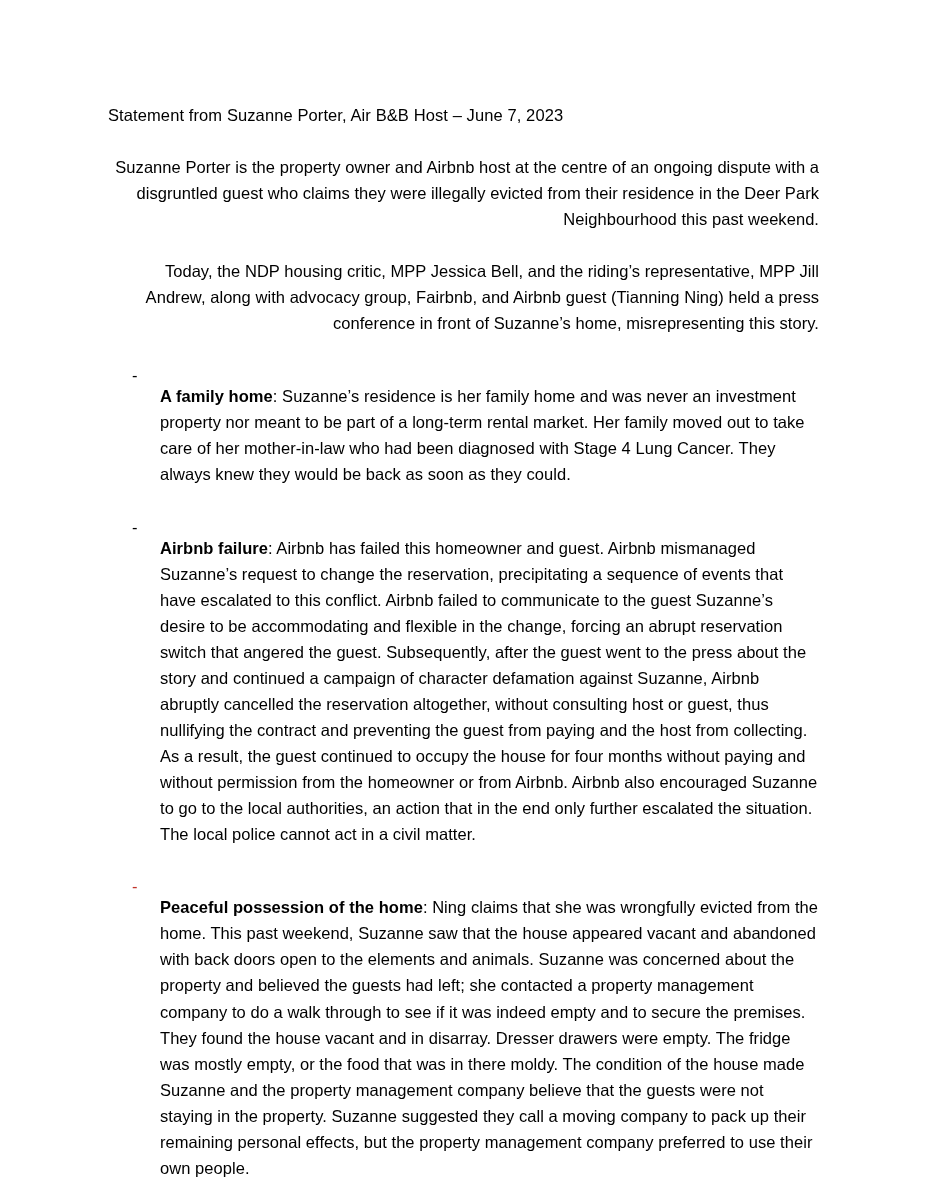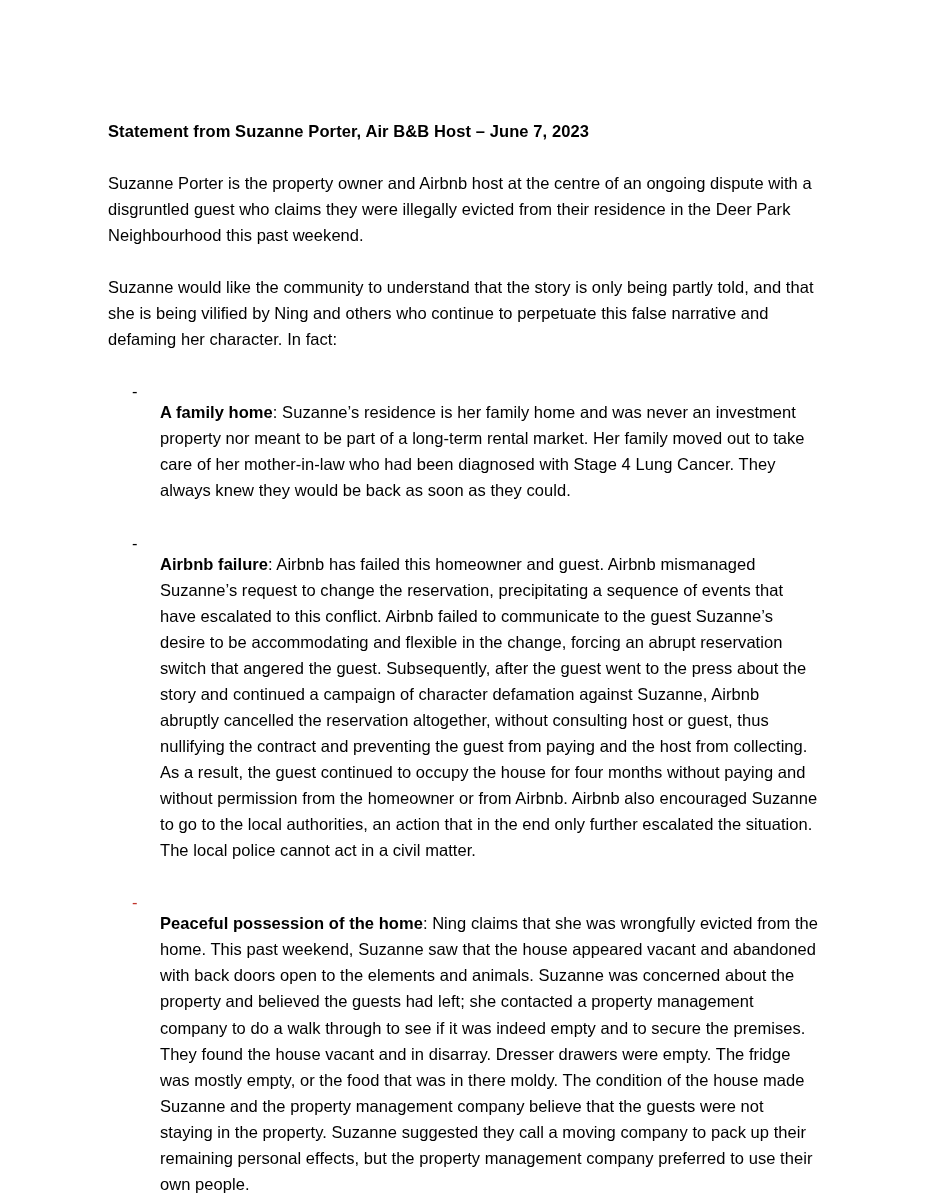--- a/index.html
+++ b/index.html
@@ -17,29 +17,29 @@
     position: relative;
     width: 927px;
     min-height: 1200px;
     background: #ffffff;
     box-sizing: border-box;
     padding: 104px 108px 40px 108px;
   }
   .doc-title {
     font-size: 16.5px;
     line-height: 1.45;
-    font-weight: 700;
-    margin: 16px 0 26px 0;
+    font-weight: 400;
+    margin: 0 0 26px 0;
     letter-spacing: 0.1px;
   }
   .para {
     font-size: 16.5px;
     line-height: 1.58;
     margin: 0 0 26px 0;
-    text-align: left;
+    text-align: right;
     letter-spacing: 0.05px;
   }
   .bullet-list {
     margin: 0;
     padding: 0;
     list-style: none;
   }
   .bullet-item {
     position: relative;
     display: flex;
@@ -70,21 +70,21 @@
   }
 </style>
 </head>
 <body>
 
 <div class="page">
 
   <h1 class="doc-title">Statement from Suzanne Porter, Air B&amp;B Host – June 7, 2023</h1>
 
   <p class="para">Suzanne Porter is the property owner and Airbnb host at the centre of an ongoing dispute with a disgruntled guest who claims they were illegally evicted from their residence in the Deer Park Neighbourhood this past weekend.</p>
-  <p class="para">Suzanne would like the community to understand that the story is only being partly told, and that she is being vilified by Ning and others who continue to perpetuate this false narrative and defaming her character.  In fact:</p>
+  <p class="para">Today, the NDP housing critic, MPP Jessica Bell, and the riding’s representative, MPP Jill Andrew, along with advocacy group, Fairbnb, and Airbnb guest (Tianning Ning) held a press conference in front of Suzanne’s home, misrepresenting this story.</p>
 
   <ul class="bullet-list">
 
     <li class="bullet-item">
       <span class="bullet-dash">-</span>
       <span class="bullet-body"><span class="bullet-lead">A family home</span><span>: Suzanne’s residence is her family home and was never an investment property nor meant to be part of a long-term rental market. Her family moved out to take care of her mother-in-law who had been diagnosed with Stage 4 Lung Cancer. They always knew they would be back as soon as they could.</span></span>
     </li>
 
     <li class="bullet-item">
       <span class="bullet-dash">-</span>

